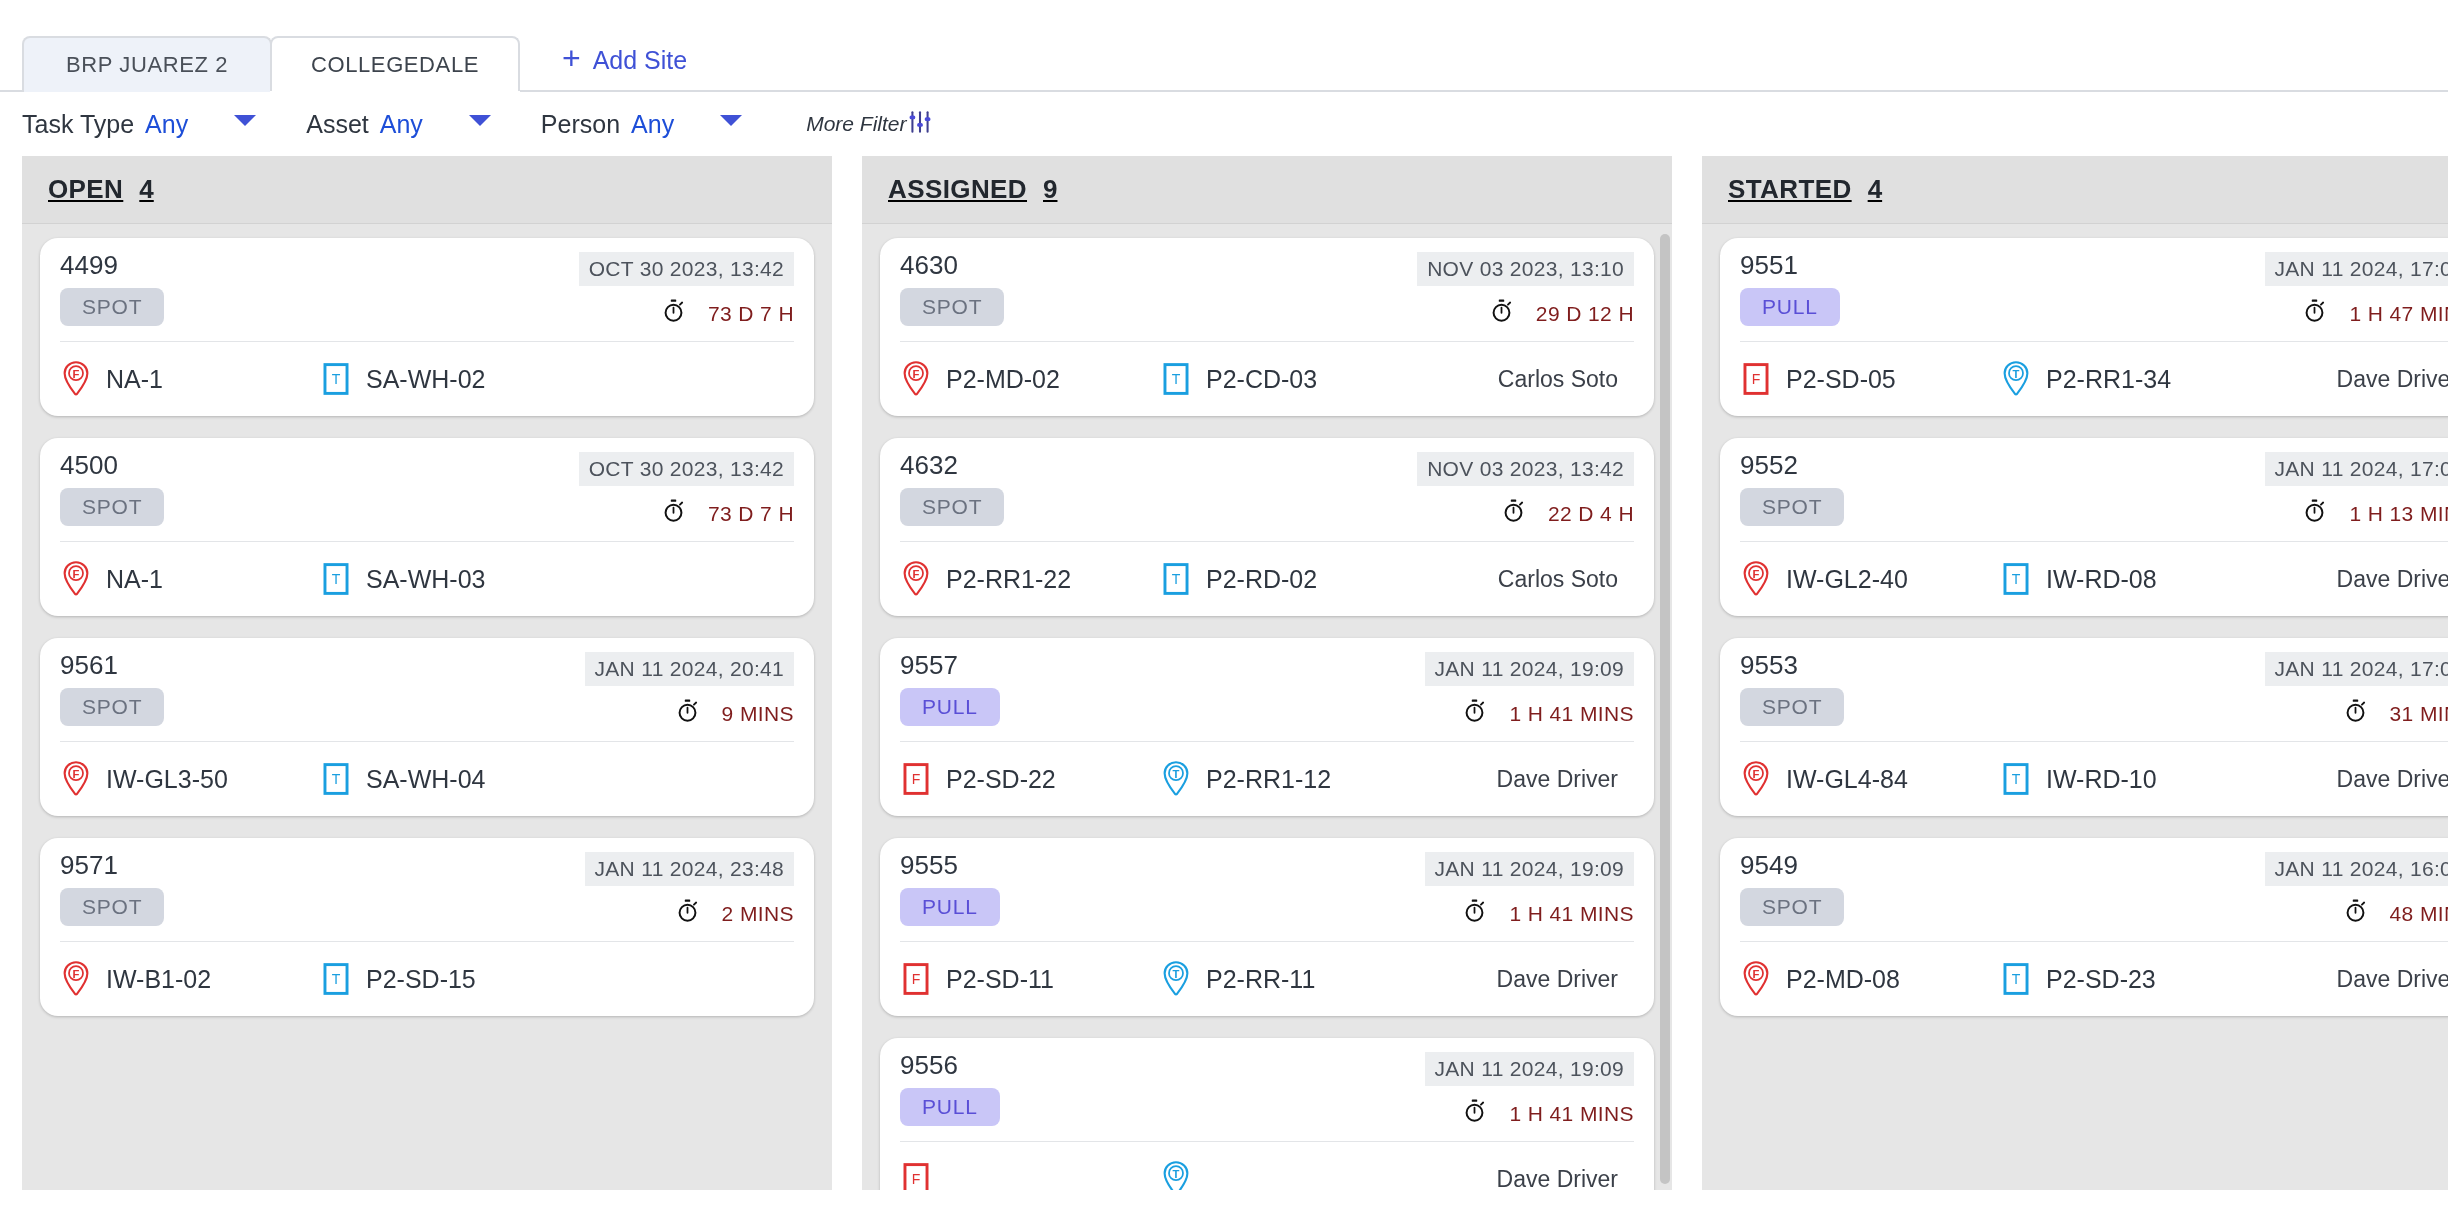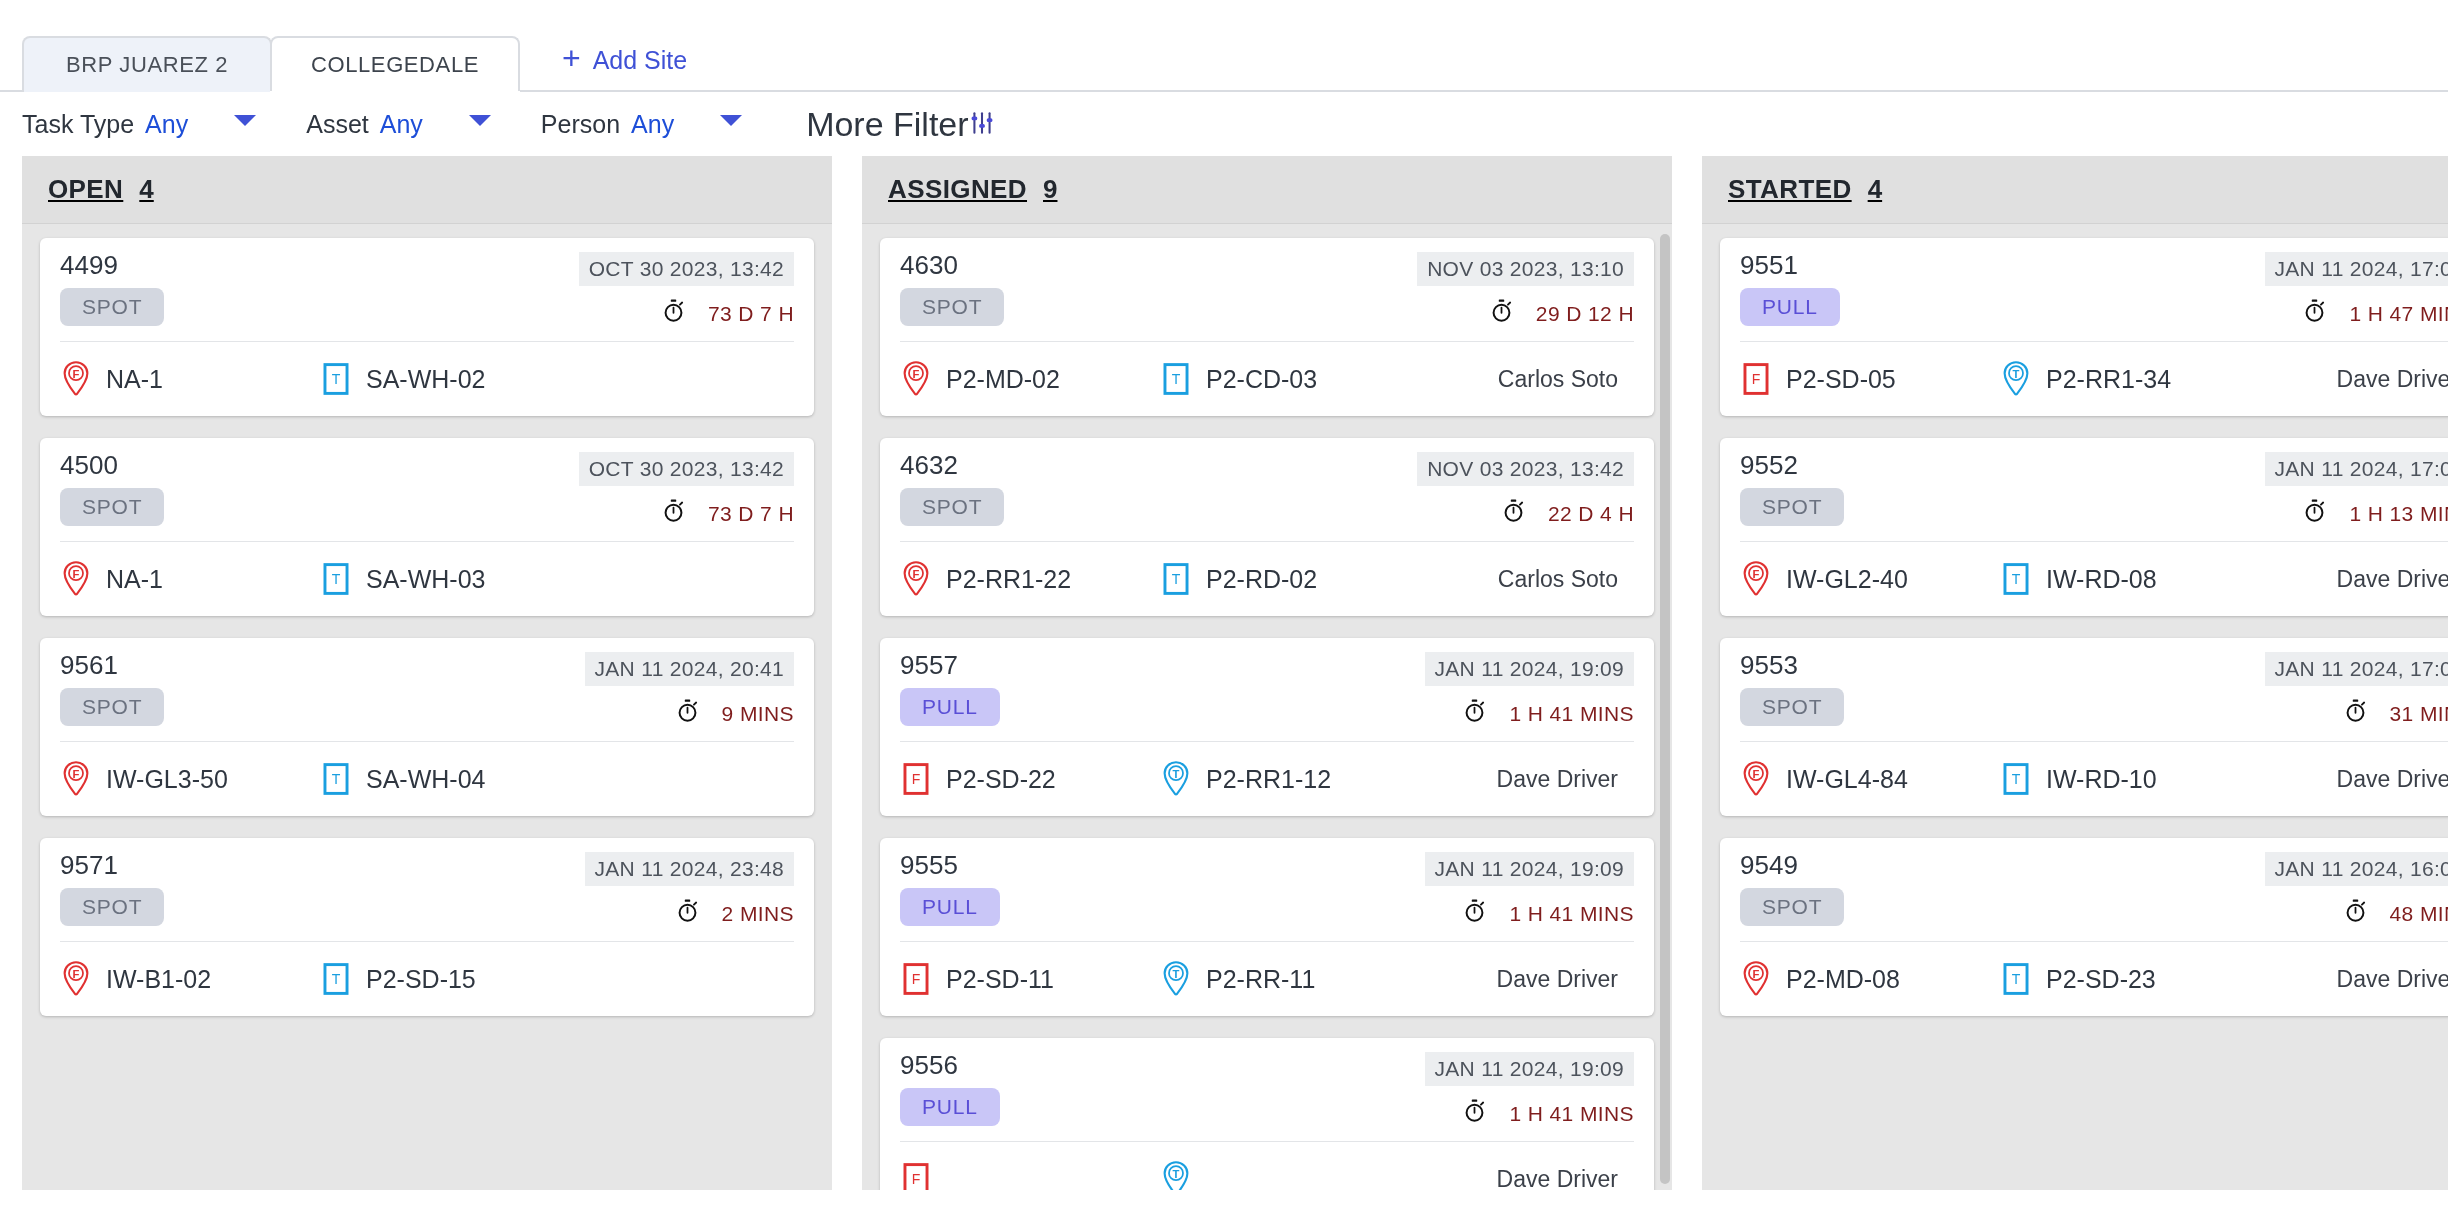--- a/index.html
+++ b/index.html
@@ -104,24 +104,25 @@
     border-right: 11px solid transparent;
     border-top: 11px solid #3f51d6;
     margin: 0 50px 0 46px;
     position: relative;
     top: -4px;
     cursor: pointer;
   }
   .morefilter {
     display: flex;
     align-items: center;
-    font-size: 34px;
+    font-size: 21px;
     color: #2f3640;
     margin-left: 14px;
     cursor: pointer;
+    font-style: italic;
   }
 
   
   .board {
     display: flex;
     height: calc(1214px - 92px - 88px);
     background: #ffffff;
     padding-left: 22px;
   }
   .column {
@@ -157,21 +158,21 @@
   .col-body {
     flex: 1;
     overflow: hidden;
     padding: 14px 18px 0 18px;
     position: relative;
   }
 
   
   .card {
     background: #ffffff;
-    border-radius: 6px;
+    border-radius: 18px;
     box-shadow: 0 1px 3px rgba(0,0,0,0.22);
     margin-bottom: 22px;
     padding: 14px 20px 0 20px;
   }
   .card-top {
     display: flex;
     justify-content: space-between;
   }
   .card-left-top { display: flex; flex-direction: column; }
   .card-id {

